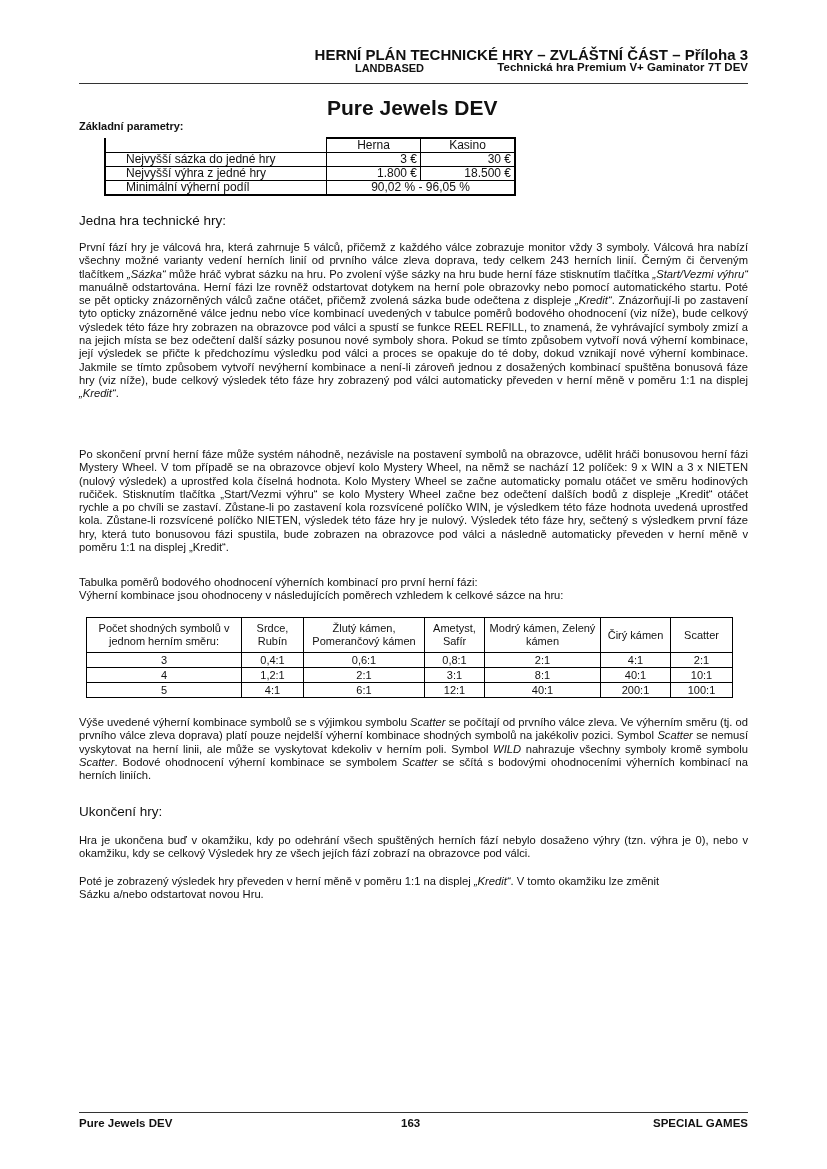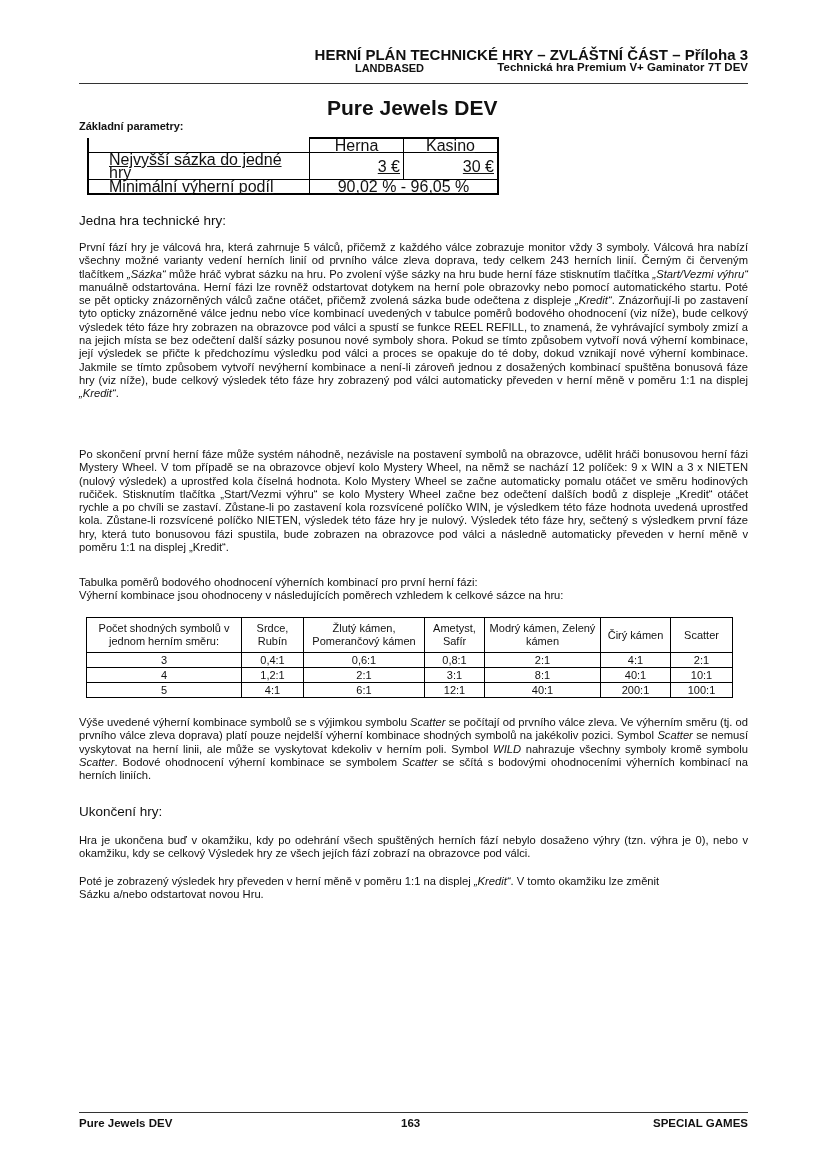--- a/index.html
+++ b/index.html
@@ -19,23 +19,22 @@
     }
     .header .line2 .left { position: absolute; right: 324px; white-space: nowrap; font-size: 11px; top: 1px; }
     .header .line2 .right { white-space: nowrap; }
     .title {
       position: absolute; left: 327px; top: 96px; font-size: 21px; font-weight: bold;
     }
     .h-params {
       position: absolute; left: 79px; top: 120px; font-size: 11px; font-weight: bold;
     }
     table.params {
-      position: absolute; left: 87px; top: 137px; border-collapse: collapse;
-      font-size: 16px;
-      text-decoration: underline;
+      position: absolute; left: 104px; top: 137px; border-collapse: collapse;
+      font-size: 12px;
     }
     table.params td {
       border: 1px solid #000; padding: 0 3px; height: 13px; line-height: 13px;
     }
     table.params tr.head td.blank { border: none; }
     table.params td.lbl { width: 197px; padding-left: 20px; }
     table.params td.num { width: 87px; text-align: right; }
     table.params td.num2 { width: 87px; text-align: right; }
     table.params td.center { text-align: center; }
     table.params tr.head td { border-top-width: 2px; }
@@ -86,20 +85,25 @@
   <tbody>
       <tr class="head">
     <td class="blank" style="border-left:none;border-top:none;"></td>
     <td class="center">Herna</td>
     <td class="center">Kasino</td>
   </tr>
   <tr>
     <td class="lbl">Nejvyšší sázka do jedné hry</td>
     <td class="num">3 €</td>
     <td class="num2">30 €</td>
+  </tr>
+  <tr>
+    <td class="lbl">Nejvyšší výhra z jedné hry</td>
+    <td class="num">1.800 €</td>
+    <td class="num2">18.500 €</td>
   </tr>
   <tr>
     <td class="lbl">Minimální výherní podíl</td>
     <td class="center" colspan="2">90,02 % - 96,05 %</td>
   </tr>
 </tbody>
   </table>
 
 <h2 class="sec" style="top:213px;">Jedna hra technické hry:</h2>
 

